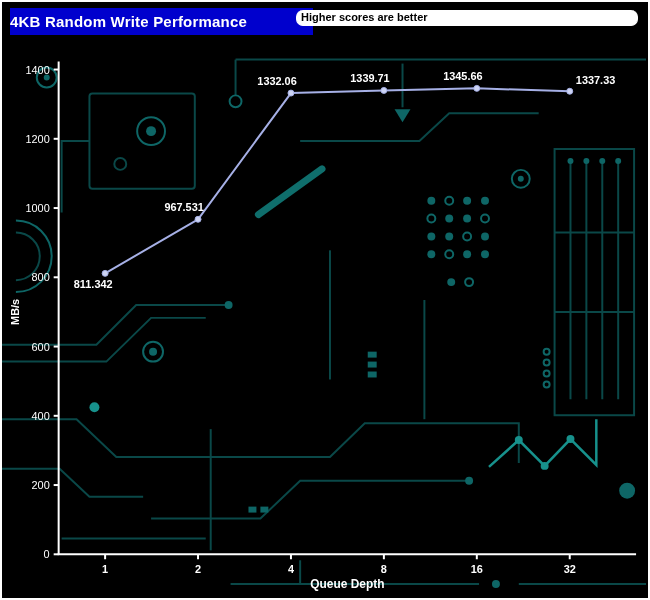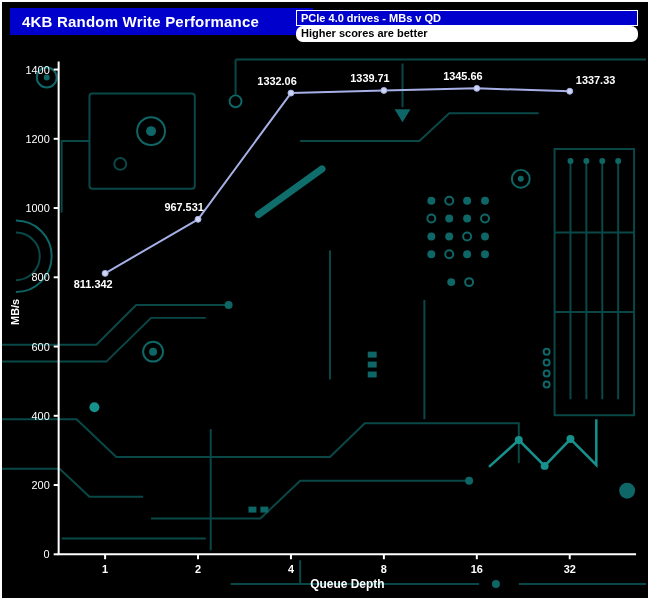--- a/index.html
+++ b/index.html
@@ -4,21 +4,21 @@
 <style>
   html,body{margin:0;padding:0;background:#222;}
   .frame{
     position:relative;width:650px;height:600px;box-sizing:border-box;
     background:var(--background,#000);border:2px solid var(--border,#fff);
     overflow:hidden;font-family:"Liberation Sans",sans-serif;
   }
   .title-box{
     position:absolute;left:8px;top:6px;width:303px;height:27px;
     background:var(--header_bg,#0000cd);color:var(--header_text,#fff);
-    font-size:15px;font-weight:bold;line-height:27px;padding-left:12px;
+    font-size:15px;font-weight:bold;line-height:27px;
     box-sizing:border-box;letter-spacing:.2px;
   }
   .subtitle-stack{position:absolute;left:294px;right:10px;top:8px;}
   .sub-blue,.sub-white{
     box-sizing:border-box;border:1px solid #fff;height:16px;line-height:14px;
     font-size:11px;font-weight:bold;padding-left:4px;
   }
   .sub-blue{background:var(--header_bg,#0000cd);color:var(--header_text,#fff);}
   .sub-white{background:var(--note_bg,#fff);color:var(--note_text,#000);border-top:none;border-radius:7px;}
   svg.stage{position:absolute;left:0;top:0;}
@@ -158,18 +158,17 @@
         <text x="276.75" y="83.68194285714281" fill="#ffffff" font-size="11" font-weight="bold" text-anchor="middle">1332.06</text>
         <text x="370.25" y="81.01537142857143" fill="#ffffff" font-size="11" font-weight="bold" text-anchor="middle">1339.71</text>
         <text x="463.75" y="78.94137142857136" fill="#ffffff" font-size="11" font-weight="bold" text-anchor="middle">1345.66</text>
         <text x="597.25" y="82.84497142857151" fill="#ffffff" font-size="11" font-weight="bold" text-anchor="middle">1337.33</text>
       </g>
   </svg>
 
   <header>
     <div class="title-box">4KB Random Write Performance</div>
     <div class="subtitle-stack">
-      <div class="sub-blue">PCIe 4.0 drives - MBs v QD</div>
       <div class="sub-white">Higher scores are better</div>
     </div>
   </header>
 
 </div>
 
 </body></html>

